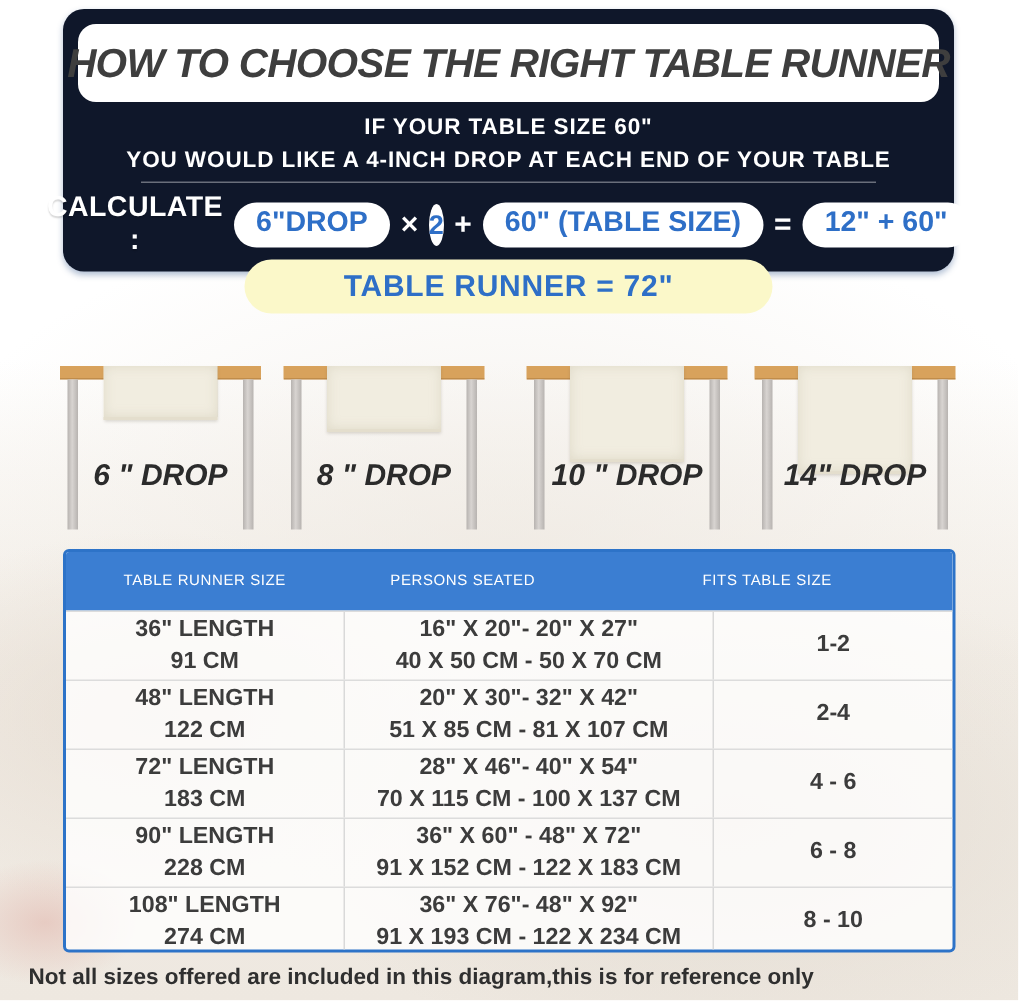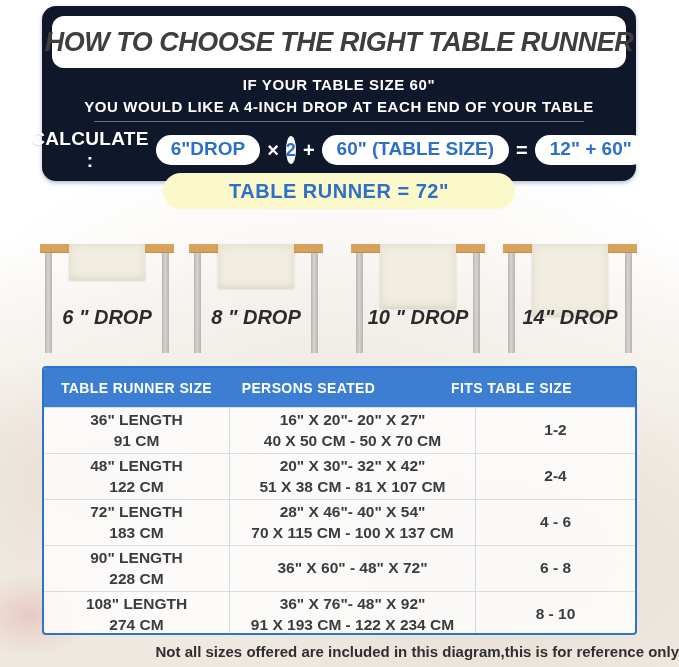--- a/index.html
+++ b/index.html
@@ -82,30 +82,30 @@
     font-size:20px; font-weight:bold; font-style:italic; color:#2b2b2b; white-space:nowrap; }
 
   
   .size-table {
     position:absolute; left:42px; top:366px; width:595px; height:269px;
     border:2px solid #2d73c8; border-radius:4px;
     background:rgba(255,255,255,0.8); overflow:hidden;
   }
   .st-header { display:flex; height:39px; background:#3b7ed2; }
   .st-header .hcell { display:flex; align-items:center; justify-content:center;
-    color:#fff; font-weight:bold; font-size:14px; letter-spacing:0.4px; }
+    color:#fff; font-weight:normal; font-size:10px; letter-spacing:0.4px; }
   .c1 { width:185px; } .c2 { width:247px; } .c3 { width:159px; }
   .st-row { display:flex; height:46px; border-top:1px solid #dcdcdc; }
   .st-row:first-of-type { border-top:none; }
   .st-row .cell { display:flex; flex-direction:column; align-items:center; justify-content:center;
     color:#3c3c3c; font-size:15.5px; font-weight:bold; line-height:1.3; text-align:center; }
   .st-row .cell.c2 { border-left:1px solid #d9d9d9; border-right:1px solid #d9d9d9; }
 
-  .footnote { position:absolute; left:0; right:0; top:643px; text-align:right;
-    color:#2f2f2f; font-size:15px; font-weight:bold; }
+  .footnote { position:absolute; left:0; right:0; top:643px; text-align:left;
+    color:#2f2f2f; font-size:15px; font-weight:bold;padding-left:19px; }
 </style>
 </head>
 <body>
 
 <div id="app">
   <div class="bg-photo"></div>
 
   <div class="blue-panel">
     <div class="title-box">
       <div class="page-title">HOW TO CHOOSE THE RIGHT TABLE RUNNER</div>
@@ -178,21 +178,21 @@
       </div>
     </div>
 
     <div class="st-row">
       <div class="cell c1">
         <span>48" LENGTH</span>
         <span>122 CM</span>
       </div>
       <div class="cell c2">
         <span>20" X 30"- 32" X 42"</span>
-        <span>51 X 38 CM - 81 X 107 CM</span>
+        <span>51 X 85 CM - 81 X 107 CM</span>
       </div>
       <div class="cell c3">
         <span>2-4</span>
       </div>
     </div>
 
     <div class="st-row">
       <div class="cell c1">
         <span>72" LENGTH</span>
         <span>183 CM</span>
@@ -206,20 +206,21 @@
       </div>
     </div>
 
     <div class="st-row">
       <div class="cell c1">
         <span>90" LENGTH</span>
         <span>228 CM</span>
       </div>
       <div class="cell c2">
         <span>36" X 60" - 48" X 72"</span>
+        <span>91 X 152 CM - 122 X 183 CM</span>
       </div>
       <div class="cell c3">
         <span>6 - 8</span>
       </div>
     </div>
 
     <div class="st-row">
       <div class="cell c1">
         <span>108" LENGTH</span>
         <span>274 CM</span>

